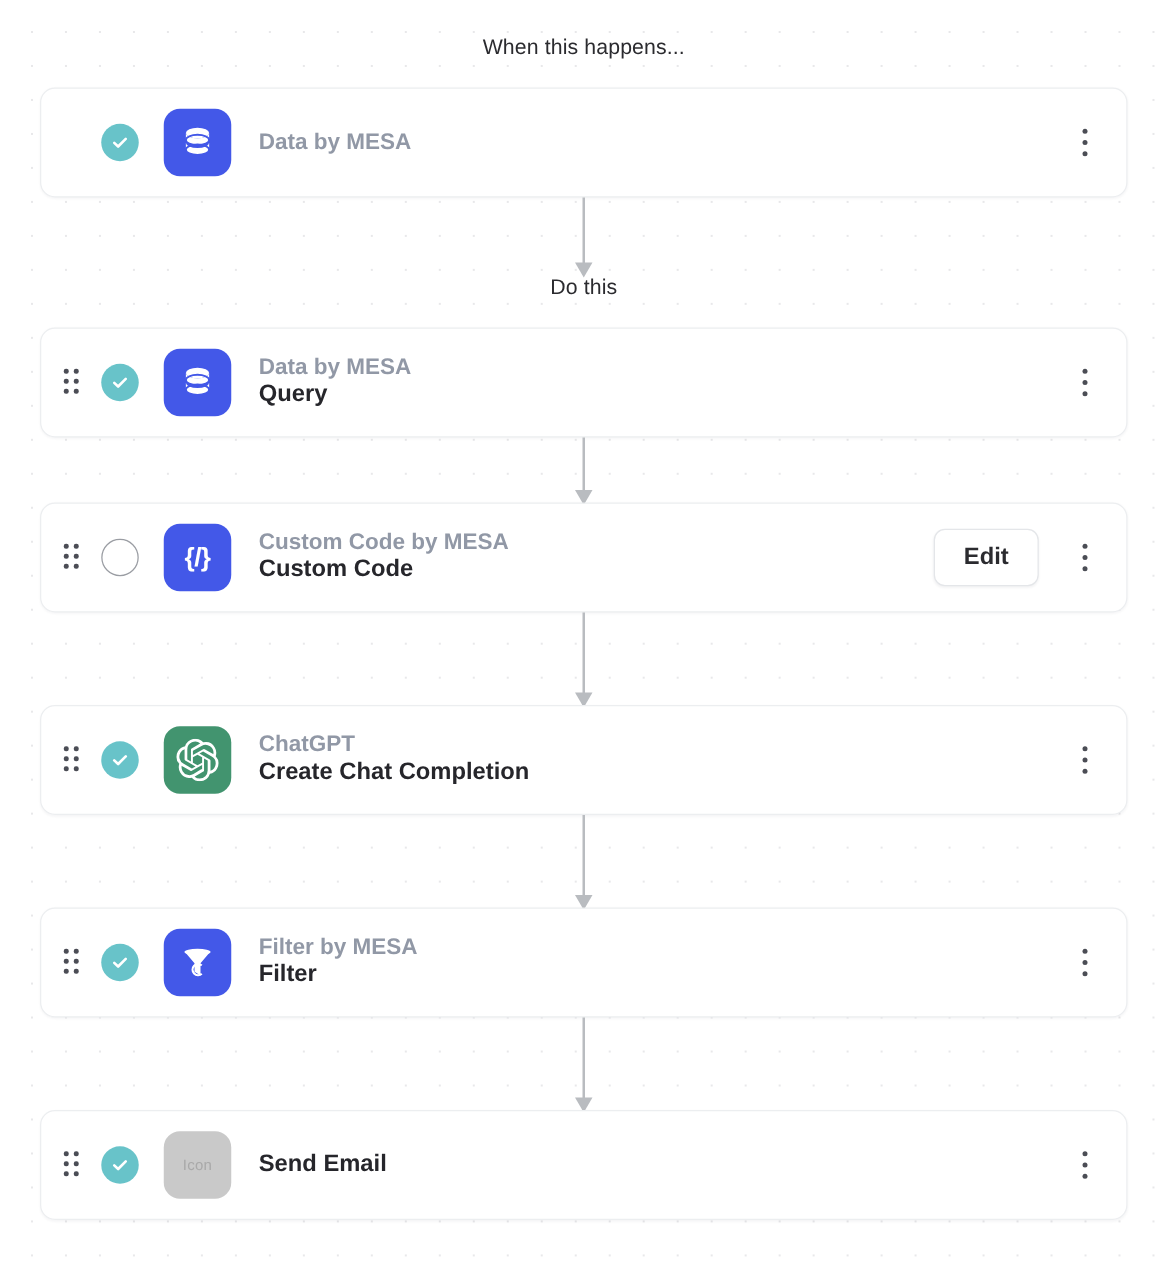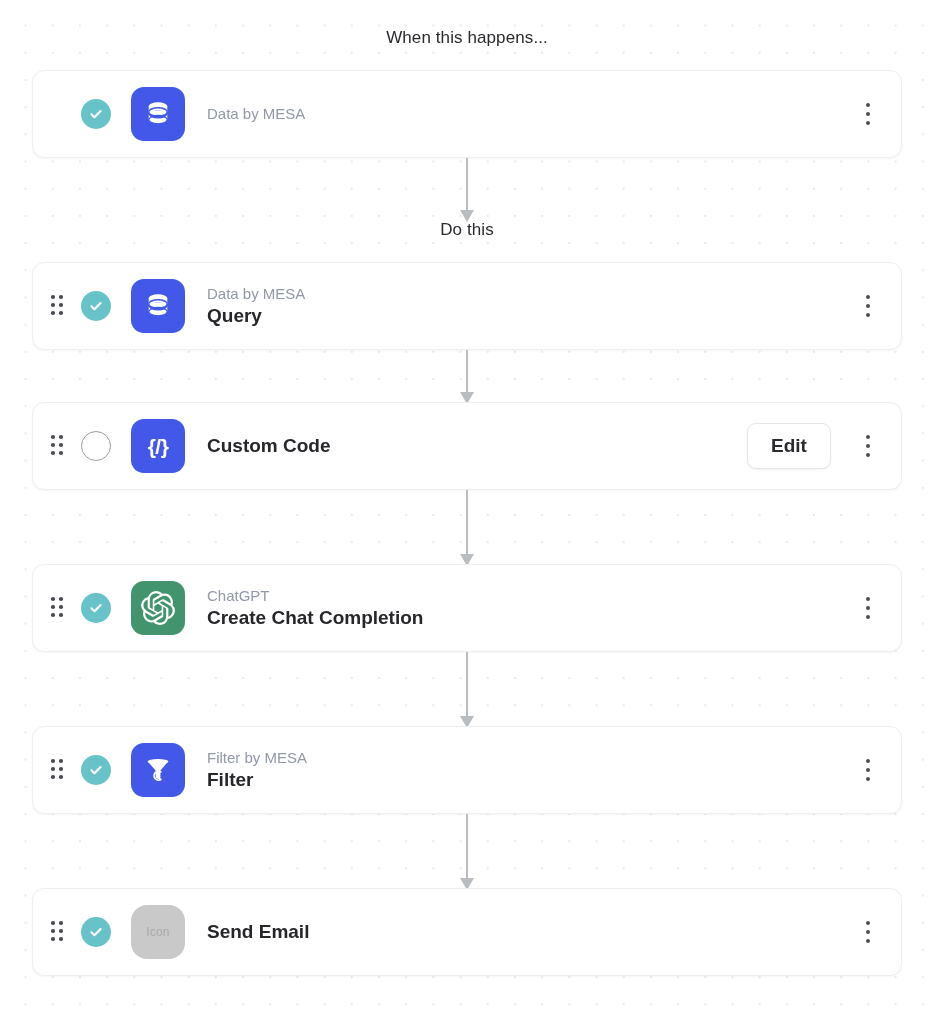--- a/index.html
+++ b/index.html
@@ -132,42 +132,41 @@
     justify-content: center;
     overflow: hidden;
   }
   .app-icon.blue { background: #4358e8; }
   .app-icon.green { background: #42946f; }
   .app-icon.placeholder {
     background: #c9c9c9;
     color: #a9a9a9;
     font-size: 12px;
     letter-spacing: 0.2px;
-    border-radius: 16px;
   }
   .app-icon .code-glyph {
     color: #ffffff;
     font-family: "Liberation Sans", sans-serif;
     font-size: 21px;
     font-weight: 700;
     letter-spacing: -0.5px;
     line-height: 1;
   }
 
   
   .labels {
     display: flex;
     flex-direction: column;
     justify-content: center;
     min-width: 0;
     flex: 1 1 auto;
   }
   .app-name {
-    font-size: 15px;
-    font-weight: 400;
+    font-size: 18px;
+    font-weight: 700;
     color: #9198a6;
     line-height: 19px;
     margin-bottom: 1px;
     white-space: nowrap;
   }
   .step-title {
     font-size: 19px;
     font-weight: 700;
     color: #26262b;
     line-height: 24px;
@@ -306,20 +305,21 @@
         <i></i>
         <i></i>
         <i></i>
         <i></i>
     </span>
     <span class="status empty"></span>
     <span class="app-icon blue">
       <span class="code-glyph">{/}</span>
     </span>
     <span class="labels">
+      <span class="app-name">Custom Code by MESA</span>
       <span class="step-title">Custom Code</span>
     </span>
     <button class="edit-btn">Edit</button>
     <span class="kebab">
       <i></i>
         <i></i>
         <i></i>
     </span>
   </div>
 

